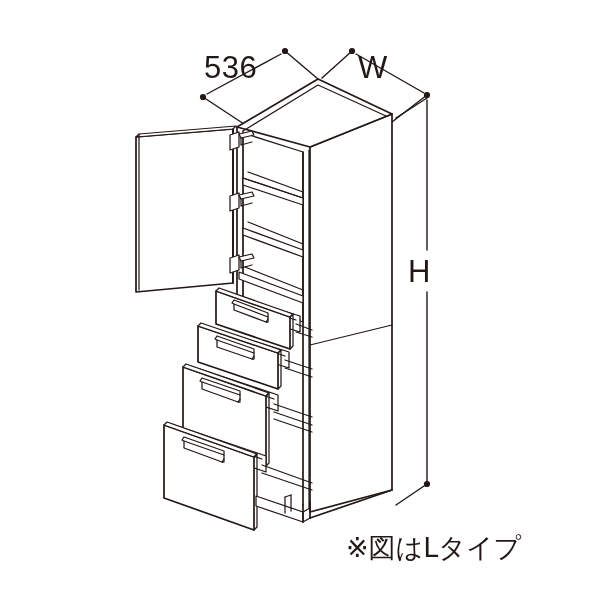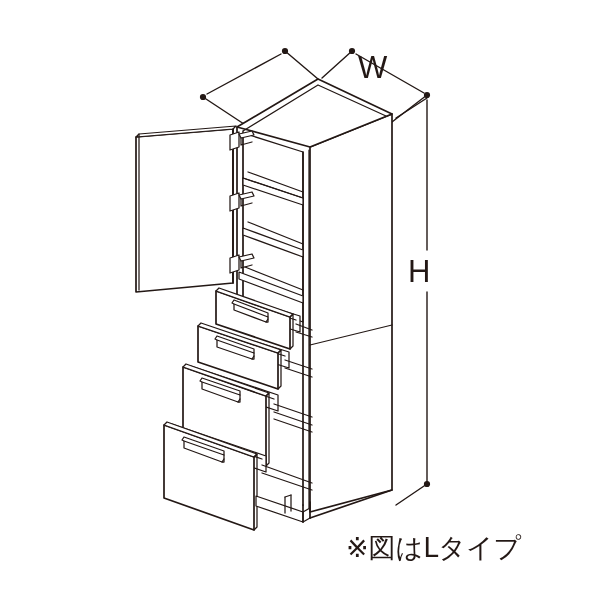--- a/index.html
+++ b/index.html
@@ -204,20 +204,21 @@
       <path class="lnT" d="M303,512 L310,508"></path>
       <path class="lnT" d="M303,522 L310,518"></path>
       <path class="lnT" d="M285,497 L285,513"></path>
       <path class="lnT" d="M291,495 L291,511"></path>
       <path class="lnT" d="M285,497 L291,495"></path>
       <path class="ln" d="M310,518 L392,490"></path>
     </g>
 
   </svg>
 
+  <div class="lbl" id="lbl-536">536</div>
 
   <div class="lbl" id="lbl-w">W</div>
 
   <div class="lbl" id="lbl-h">H</div>
 
   <div class="lbl" id="lbl-note">※図はLタイプ</div>
 
 </div>
 
 </body></html>

